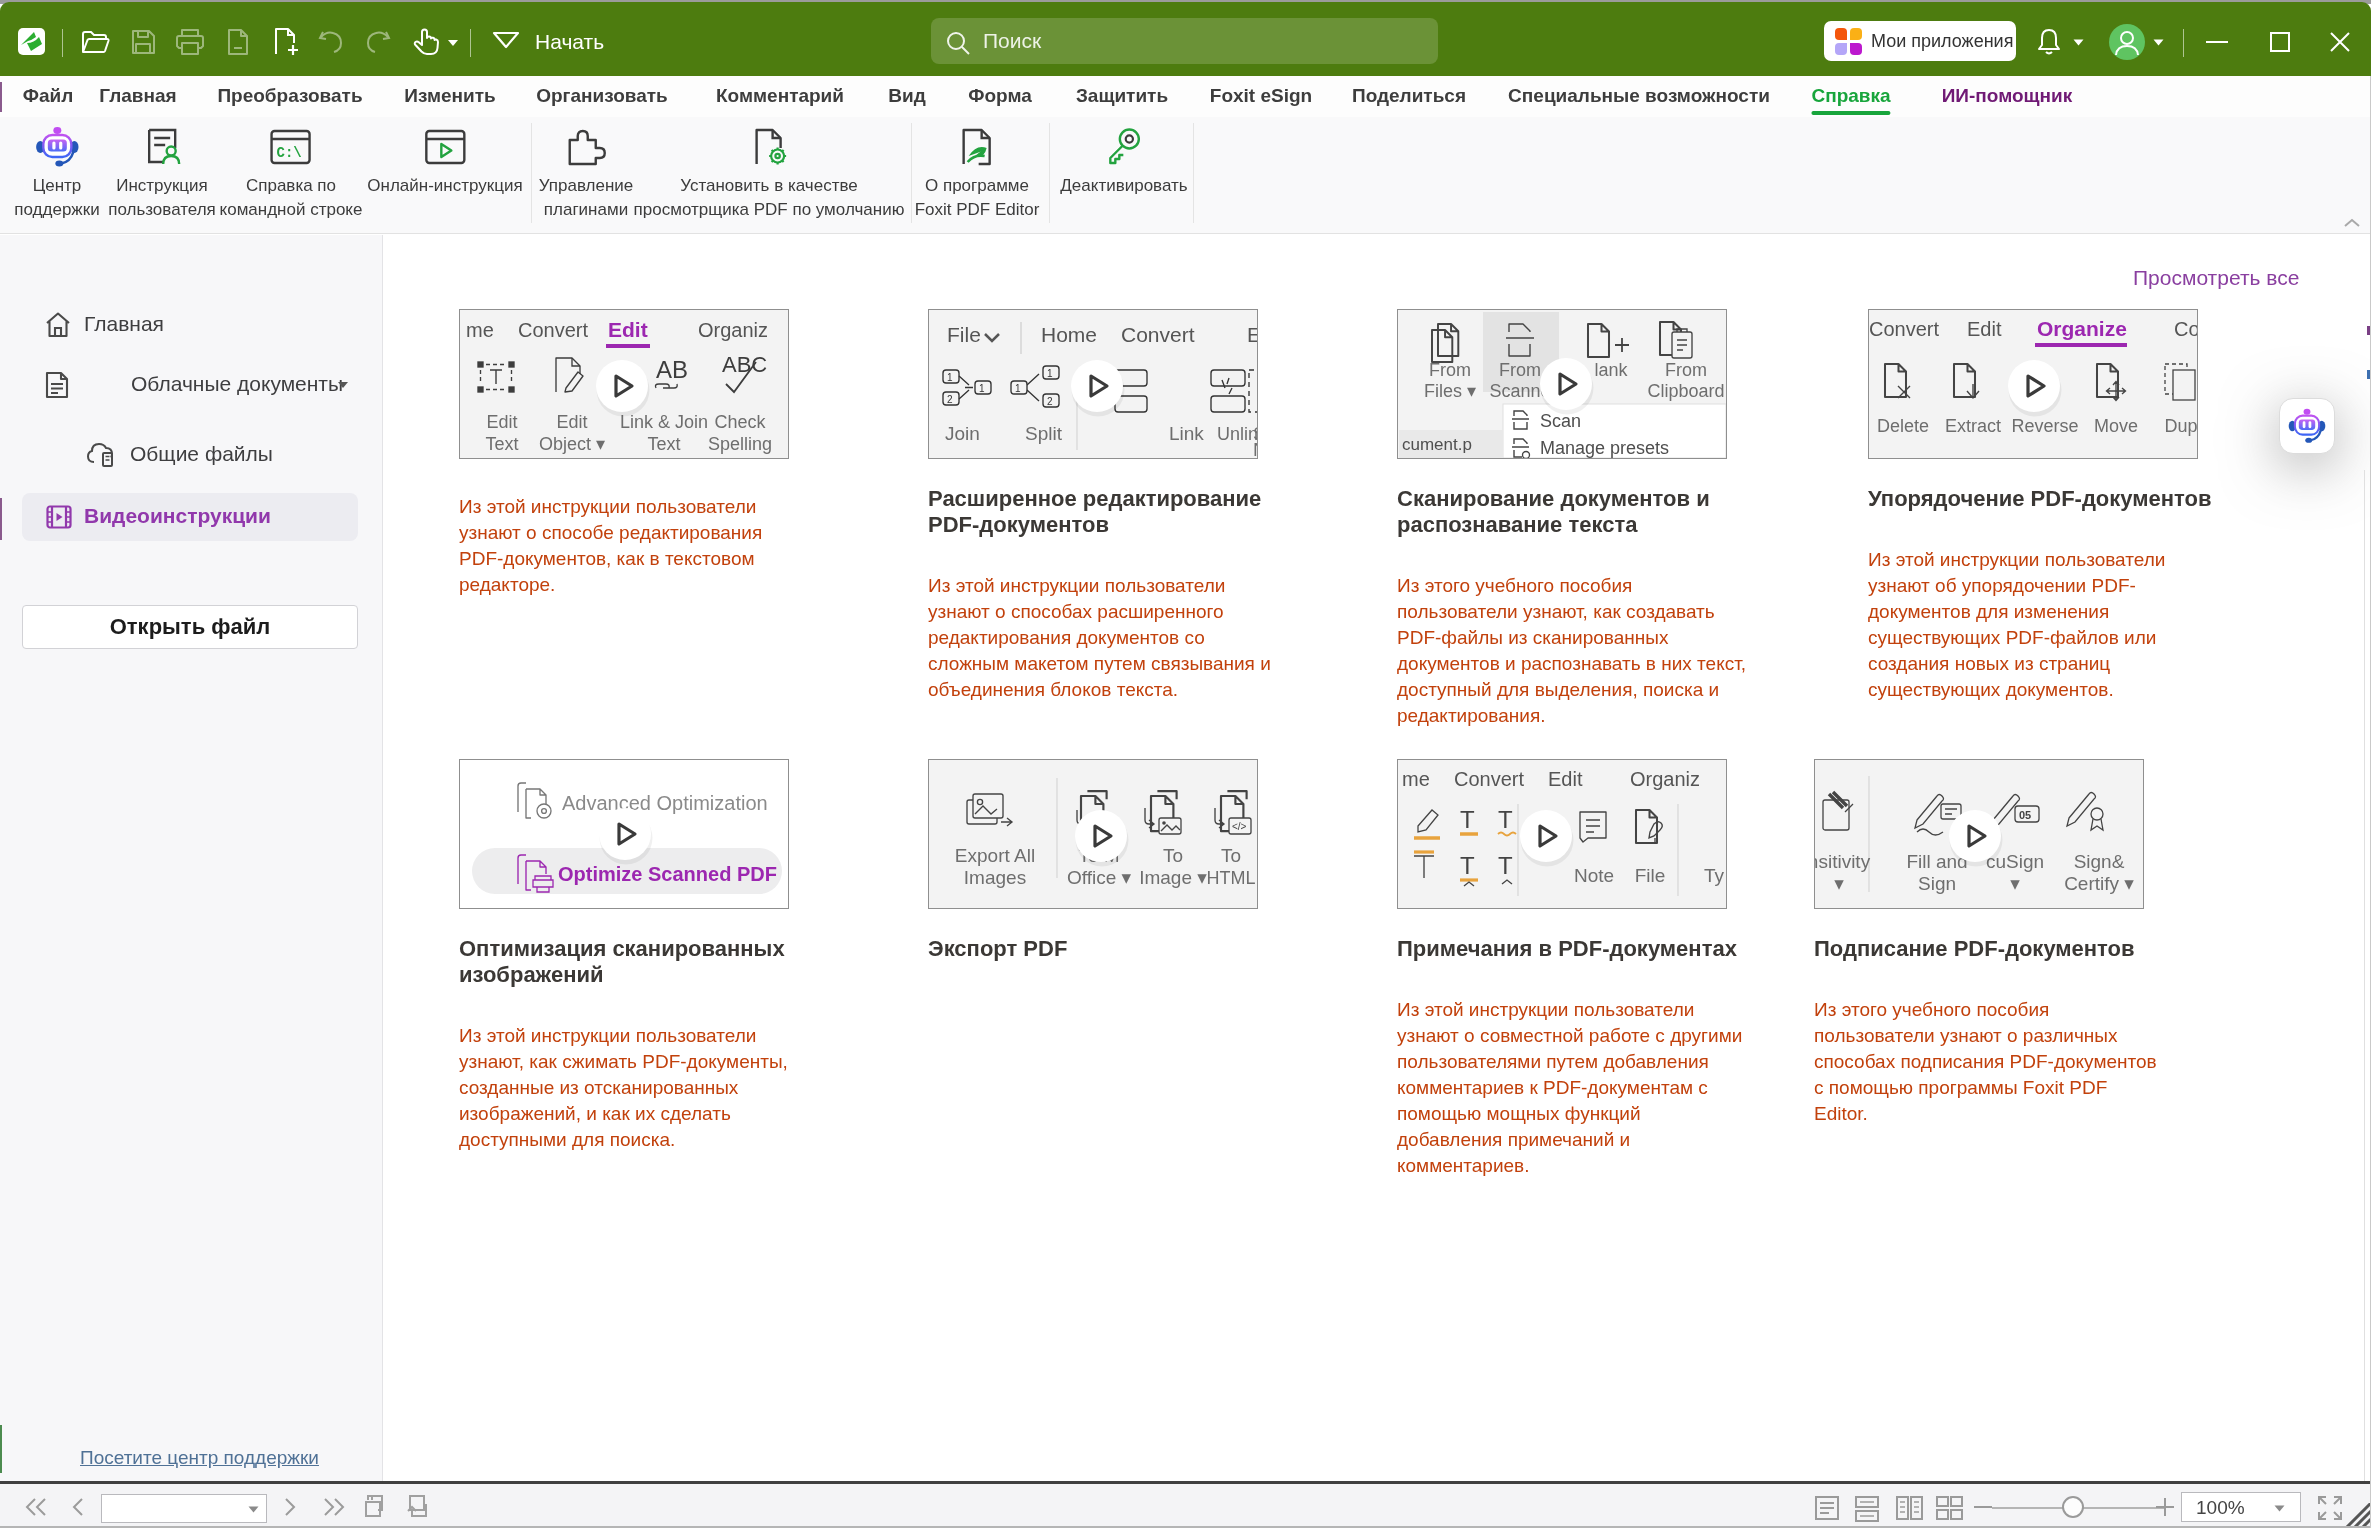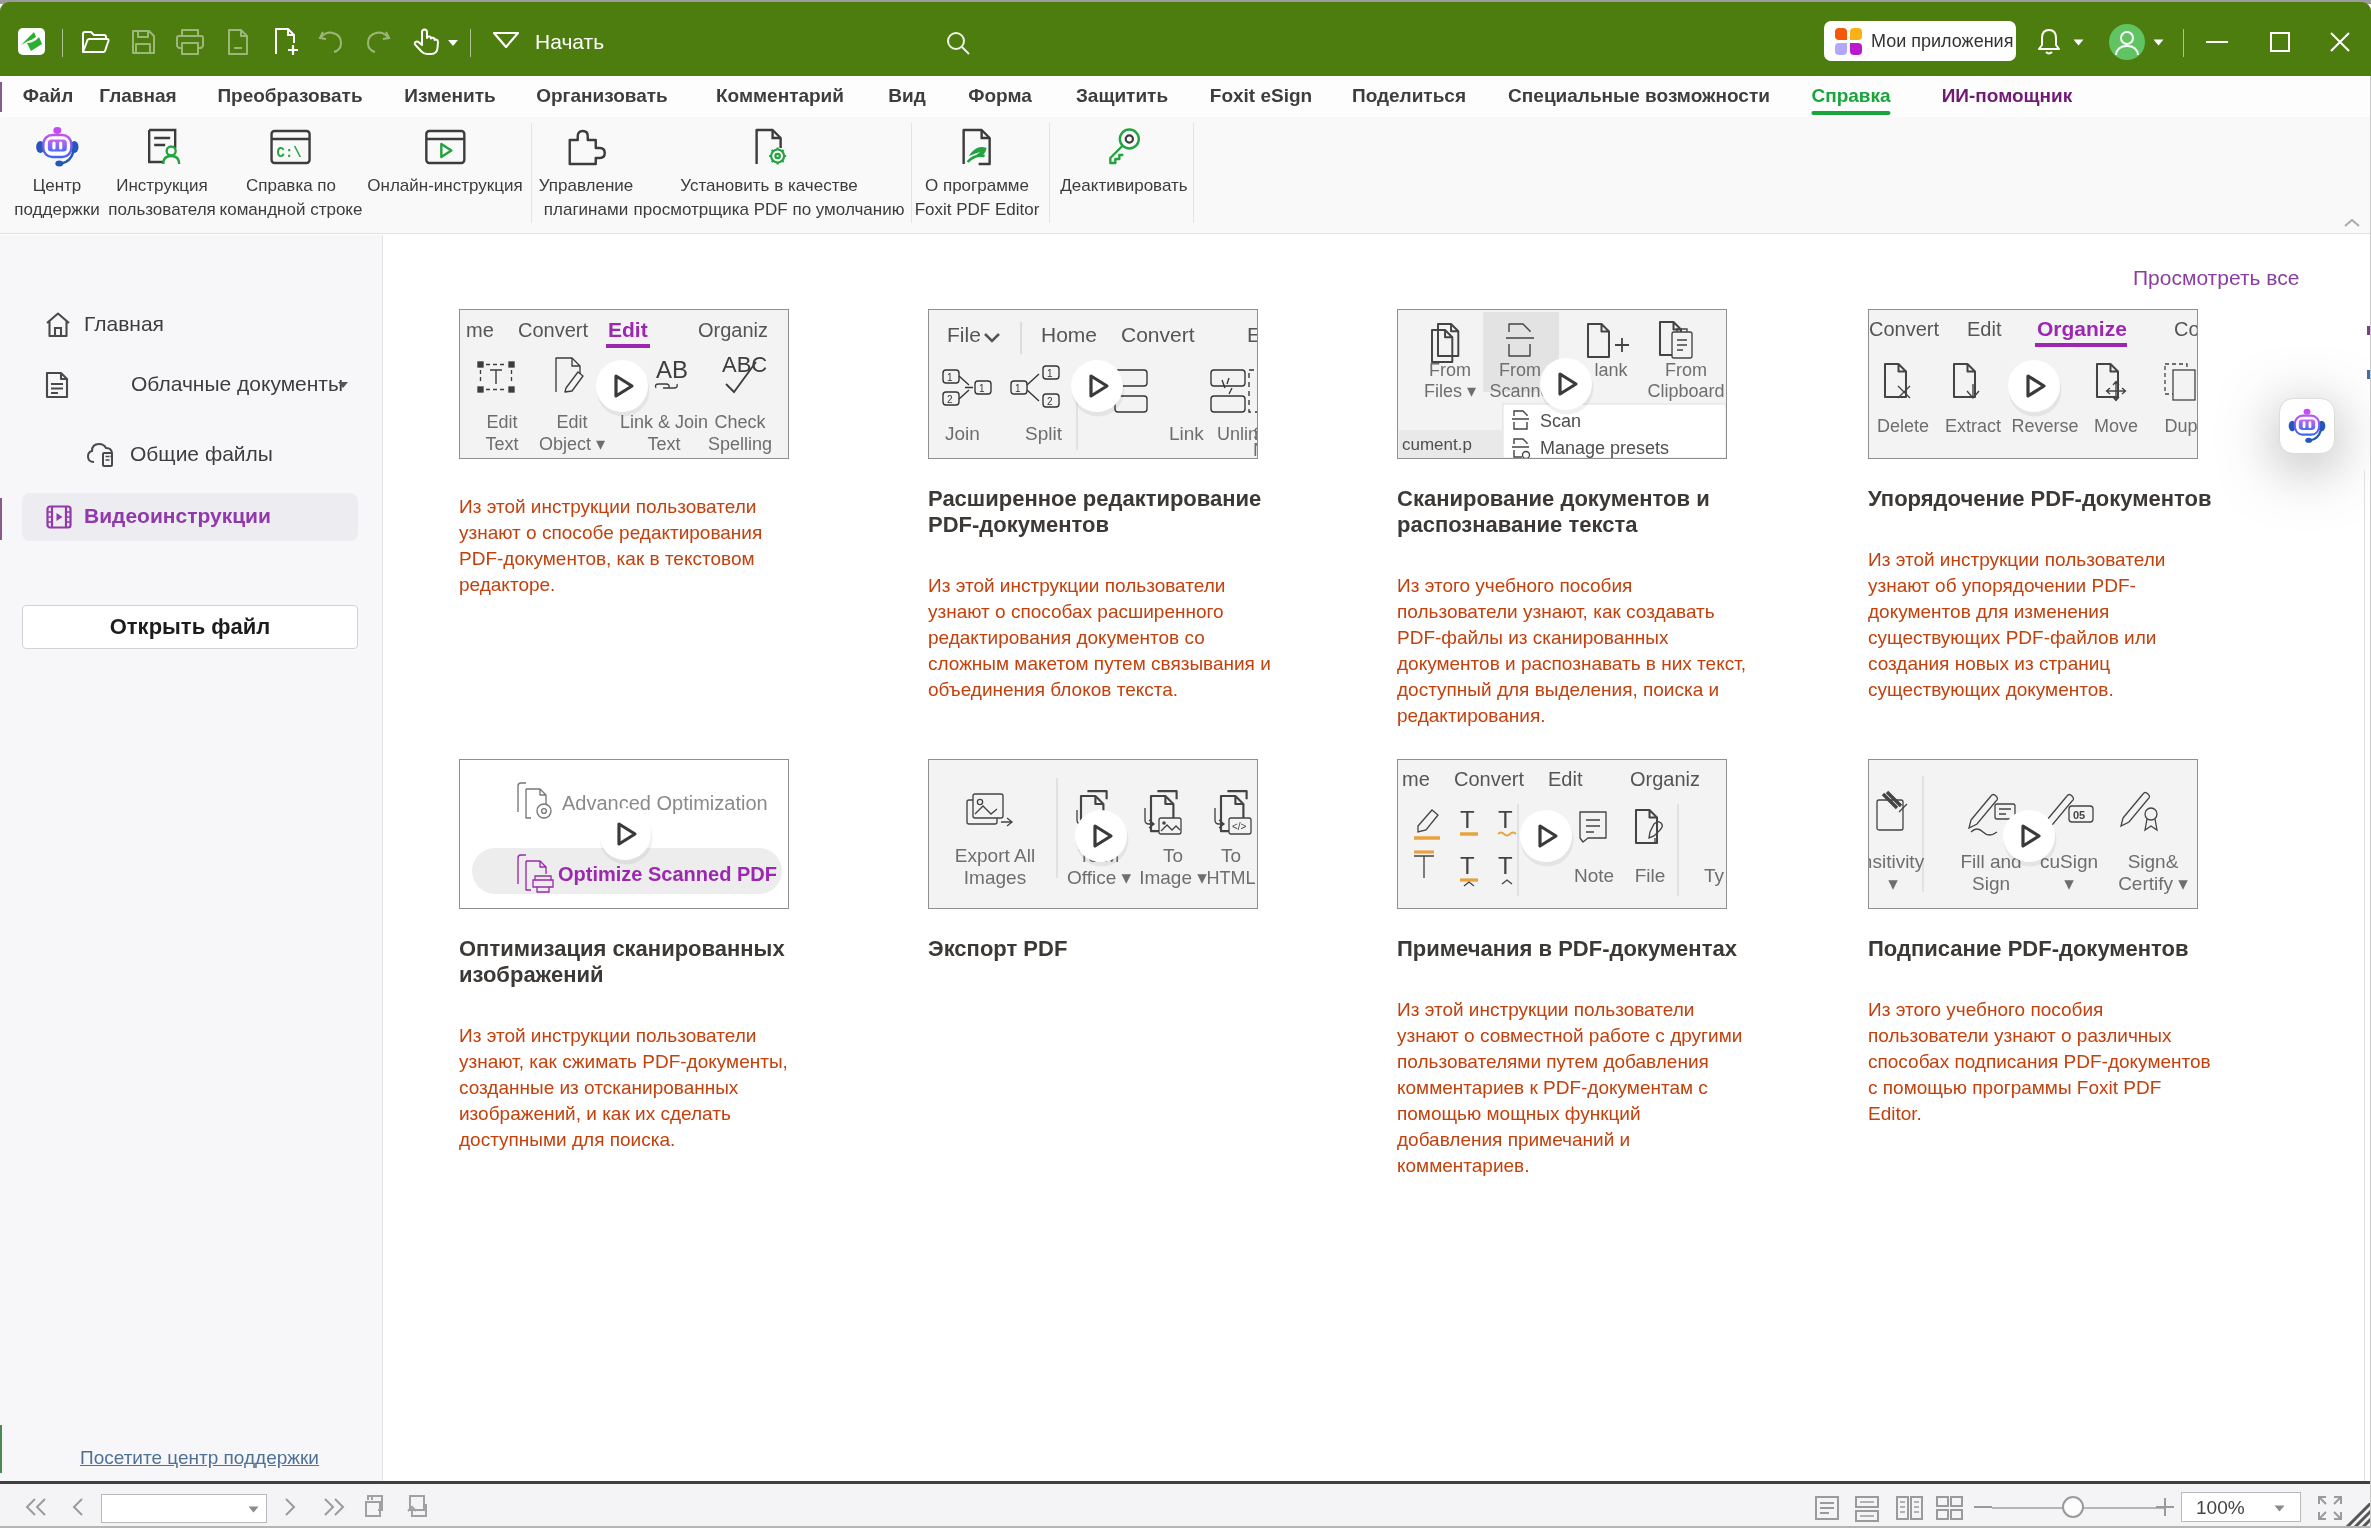--- a/index.html
+++ b/index.html
@@ -117,20 +117,23 @@
         </svg>
       <svg style="position:absolute;left:490px;top:27px;" width="32" height="26" viewBox="0 0 32 26">
           <path d="M4 4 L28 4 L16 18 Z" fill="none" stroke="#fff" stroke-width="2.2" stroke-linejoin="round"></path>
         </svg>
       <div style="position:absolute;left:535px;top:28px;font-size:21px;color:#fff;">Начать</div>
       <svg style="position:absolute;left:944px;top:27px;" width="28" height="28" viewBox="0 0 28 28">
           <circle cx="12" cy="12" r="8" fill="none" stroke="rgba(255,255,255,.9)" stroke-width="2"></circle>
           <path d="M18 18 L25 25" stroke="rgba(255,255,255,.9)" stroke-width="2"></path>
         </svg>
     </div>
+    <div id="searchbox">
+        <span>Поиск</span>
+      </div>
     <div id="myapps">
         <svg style="position:absolute;left:10px;top:6px;" width="29" height="29" viewBox="0 0 29 29">
           <path d="M1 5 Q1 1 5 1 L9 1 Q13 1 13 5 L13 13 L5 13 Q1 13 1 9 Z" fill="#f4560b"></path>
           <path d="M16 5 Q16 1 20 1 L24 1 Q28 1 28 5 L28 9 Q28 13 24 13 L16 13 Z" fill="#fbb016"></path>
           <path d="M1 20 Q1 16 5 16 L13 16 L13 24 Q13 28 9 28 L5 28 Q1 28 1 24 Z" fill="#b4a6f8"></path>
           <path d="M16 16 L24 16 Q28 16 28 20 L28 24 Q28 28 24 28 L20 28 Q16 28 16 24 Z" fill="#bc18ce"></path>
         </svg>
         <span>Мои приложения</span>
       </div>
     <div id="tb-right">
@@ -644,21 +647,21 @@
             <text x="196" y="122">Note</text>
             <text x="252" y="122">File</text>
             <text x="316" y="122">Ty</text>
           </g>
           <use href="#play" transform="translate(148,76)"></use>
           </g>
         </svg></div>
         <div class="ctitle">Примечания в PDF-документах</div>
         <div class="cdesc">Из этой инструкции пользователи<br>узнают о совместной работе с другими<br>пользователями путем добавления<br>комментариев к PDF-документам с<br>помощью мощных функций<br>добавления примечаний и<br>комментариев.</div>
       </div>
-      <div class="card" style="left:1868px;top:524px;">
+      <div class="card" style="left:1814px;top:524px;">
         <div class="thumb"><svg width="328" height="148" viewBox="0 0 328 148">
           <g font-family="Liberation Sans, sans-serif">
           <path d="M54 16 L54 132" stroke="#d8d8d8" stroke-width="1.3"></path>
           <g transform="translate(8,34)" stroke="#444" stroke-width="1.3" fill="none">
                   <rect x="0" y="6" width="26" height="30" rx="2"></rect>
                   <path d="M6 0 L20 14 M10 -2 L24 12" stroke-width="3.4"></path>
                   <path d="M22 18 L30 10" stroke-width="1.3"></path>
                 </g>
           <g transform="translate(100,32)" stroke="#444" stroke-width="1.3" fill="none">
                   <path d="M2 28 L22 4 Q24 1 27 4 Q30 7 27 9 L8 32 L0 36 Z"></path>

